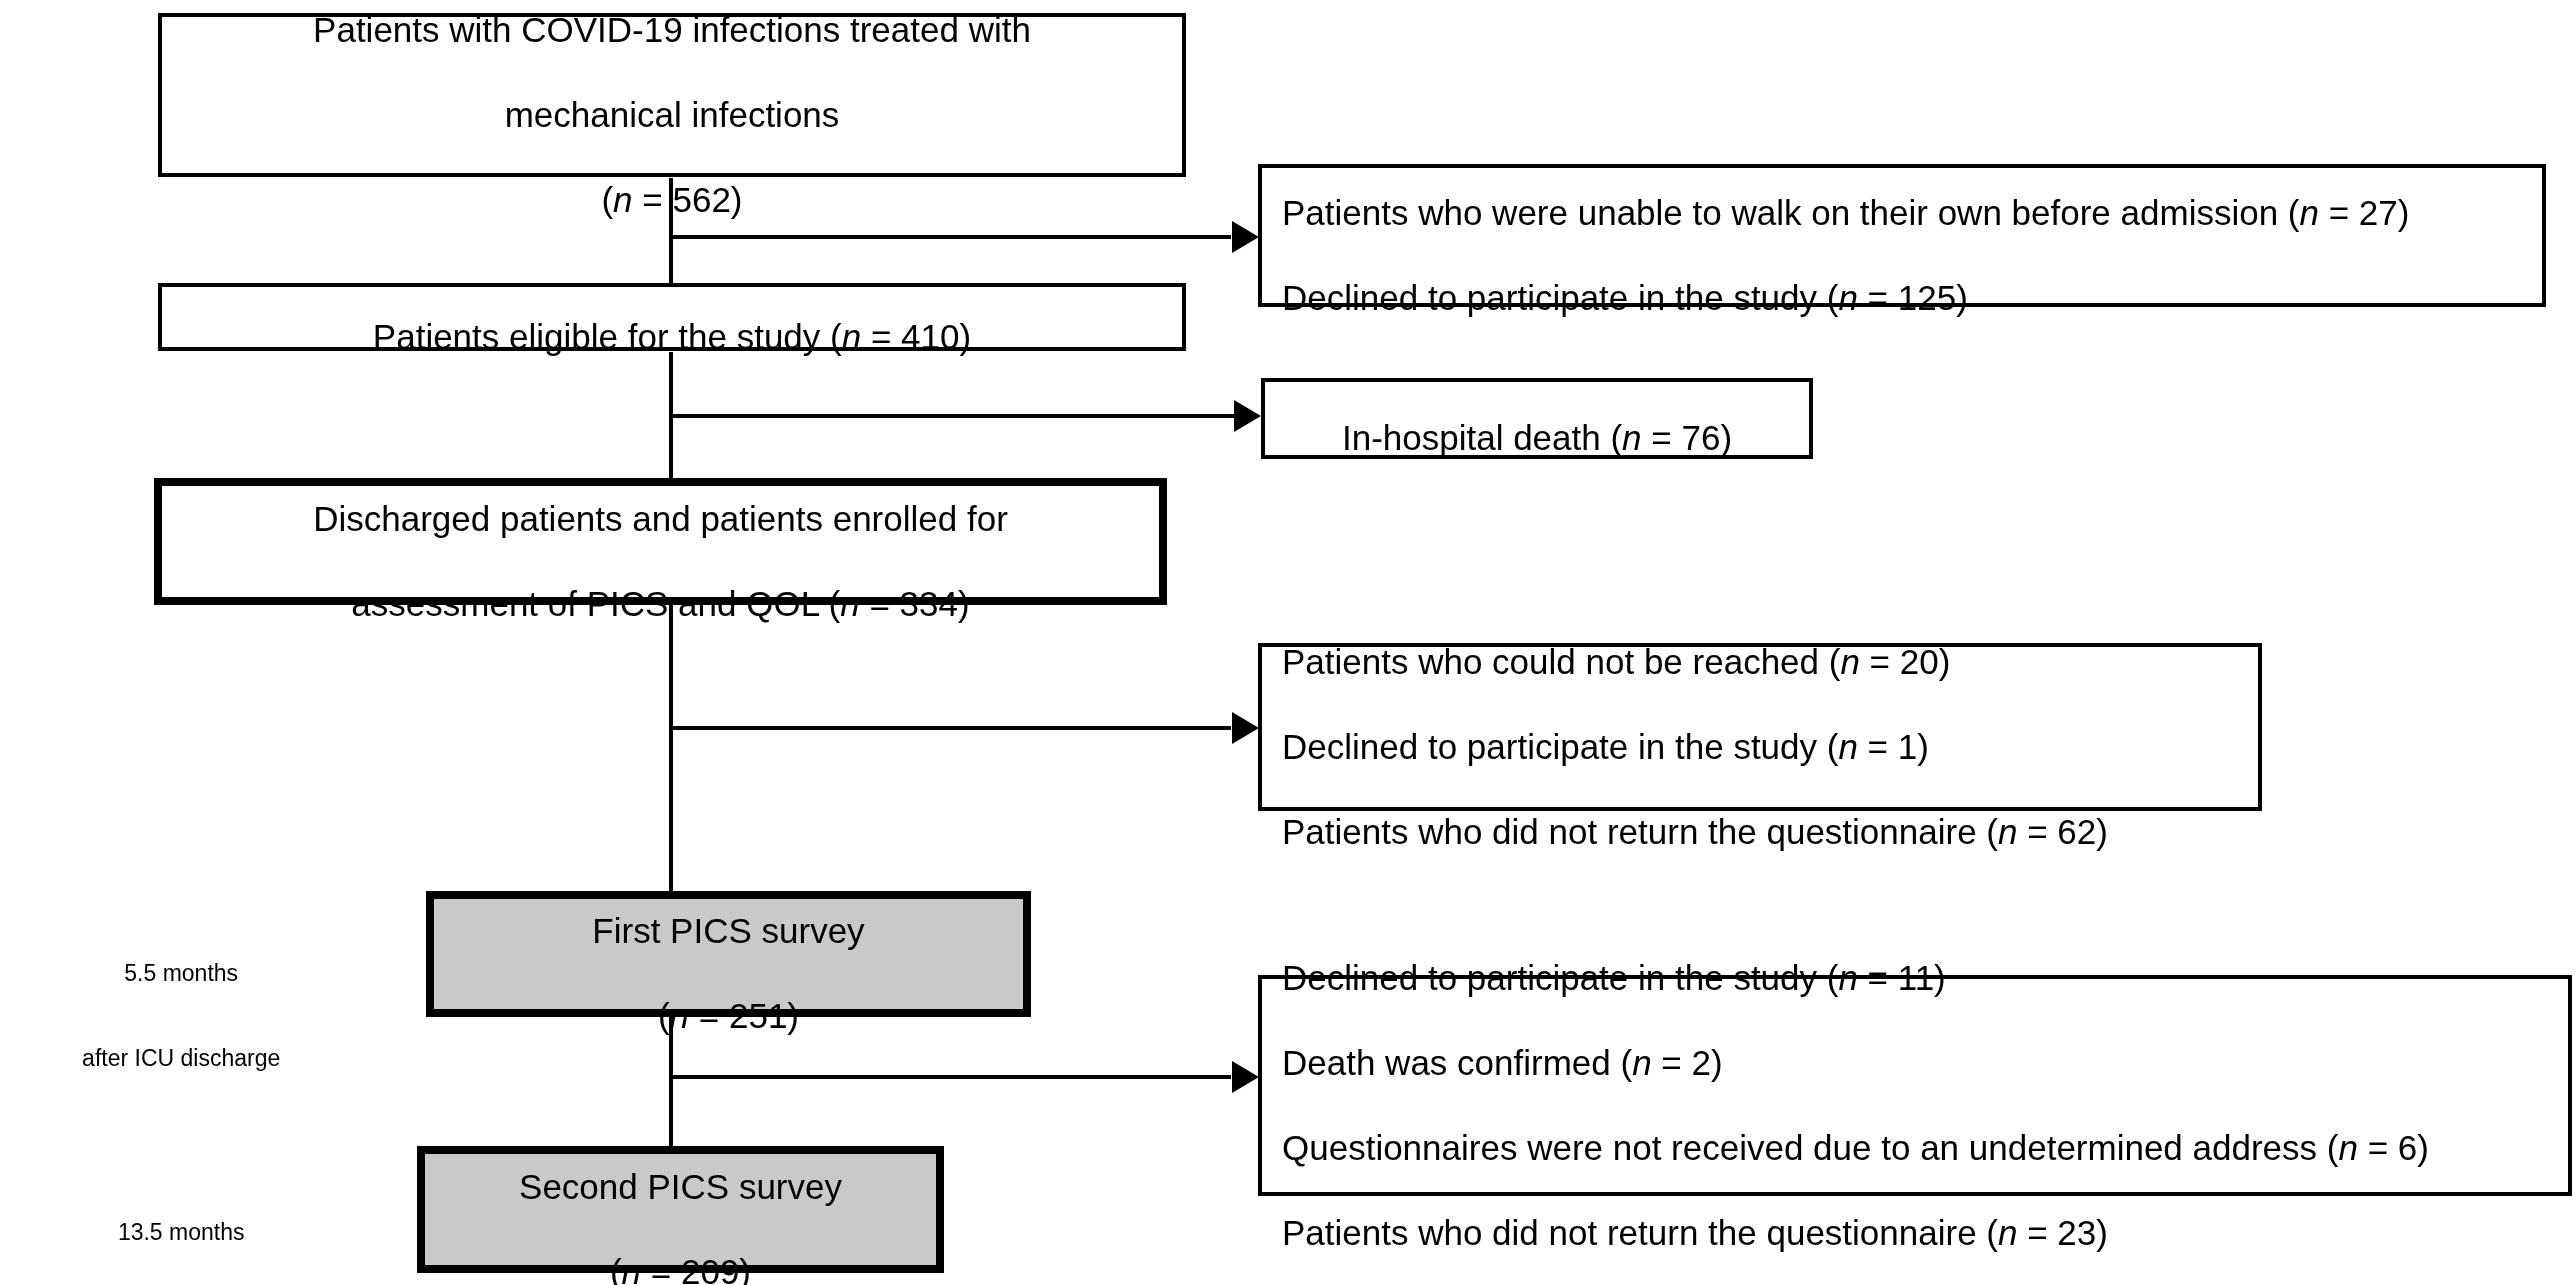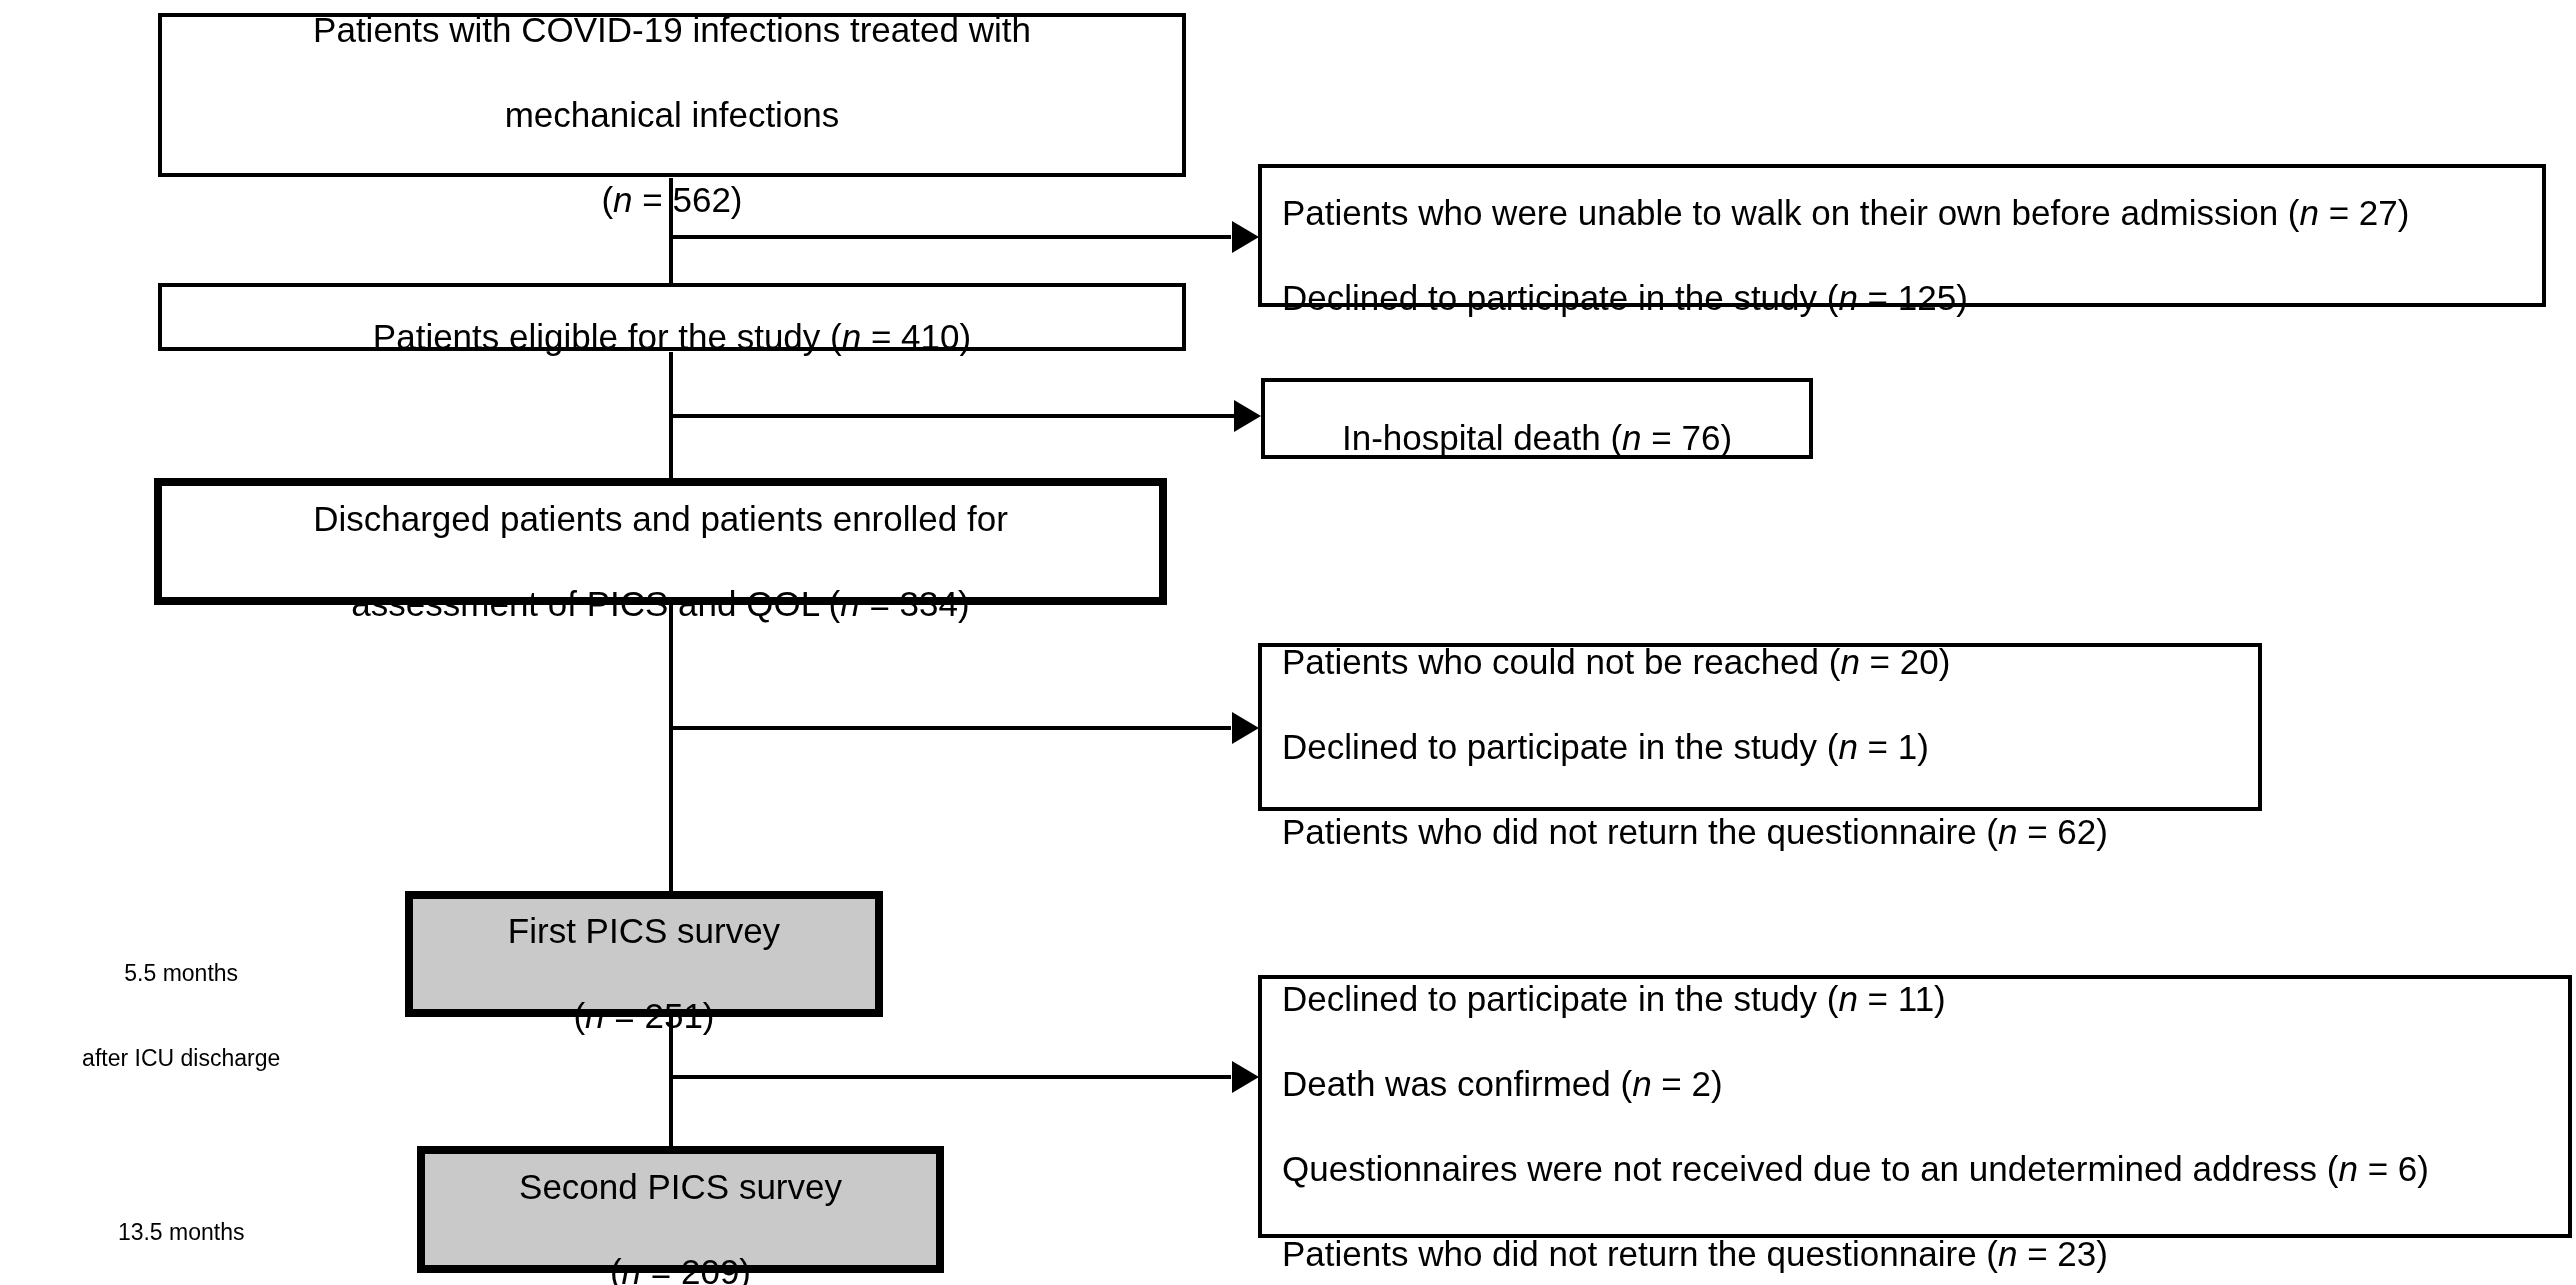--- a/index.html
+++ b/index.html
@@ -67,21 +67,21 @@
 
   <div class="box center" style="left:158px; top:283px; width:1028px; height:68px;">
     <span class="flow-text-line">Patients eligible for the study (<i>n</i> = 410)</span>
   </div>
 
   <div class="box center thick" style="left:154px; top:478px; width:1013px; height:127px;">
     <span class="flow-text-line">Discharged patients and patients enrolled for</span>
     <span class="flow-text-line">assessment of PICS and QOL (<i>n</i> = 334)</span>
   </div>
 
-  <div class="box center thick gray" style="left:405px; top:891px; width:478px; height:126px;">
+  <div class="box center thick gray" style="left:426px; top:891px; width:605px; height:126px;">
     <span class="flow-text-line">First PICS survey</span>
     <span class="flow-text-line">(<i>n</i> = 251)</span>
   </div>
 
   <div class="box center thick gray" style="left:417px; top:1146px; width:527px; height:127px;">
     <span class="flow-text-line">Second PICS survey</span>
     <span class="flow-text-line">(<i>n</i> = 209)</span>
   </div>
 
   <div class="box left" style="left:1258px; top:164px; width:1288px; height:143px;">
@@ -92,21 +92,21 @@
   <div class="box center" style="left:1261px; top:378px; width:552px; height:81px;">
     <span class="flow-text-line">In-hospital death (<i>n</i> = 76)</span>
   </div>
 
   <div class="box left" style="left:1258px; top:643px; width:1004px; height:168px;">
     <span class="flow-text-line">Patients who could not be reached (<i>n</i> = 20)</span>
     <span class="flow-text-line">Declined to participate in the study (<i>n</i> = 1)</span>
     <span class="flow-text-line">Patients who did not return the questionnaire (<i>n</i> = 62)</span>
   </div>
 
-  <div class="box left" style="left:1258px; top:975px; width:1314px; height:263px;">
+  <div class="box left" style="left:1258px; top:975px; width:1314px; height:221px;">
     <span class="flow-text-line">Declined to participate in the study (<i>n</i> = 11)</span>
     <span class="flow-text-line">Death was confirmed (<i>n</i> = 2)</span>
     <span class="flow-text-line">Questionnaires were not received due to an undetermined address (<i>n</i> = 6)</span>
     <span class="flow-text-line">Patients who did not return the questionnaire (<i>n</i> = 23)</span>
   </div>
 
   <div class="timeline-label" style="left:6.7px; top:912px;">
     <span class="flow-text-line">5.5 months</span>
     <span class="flow-text-line">after ICU discharge</span>
   </div>

